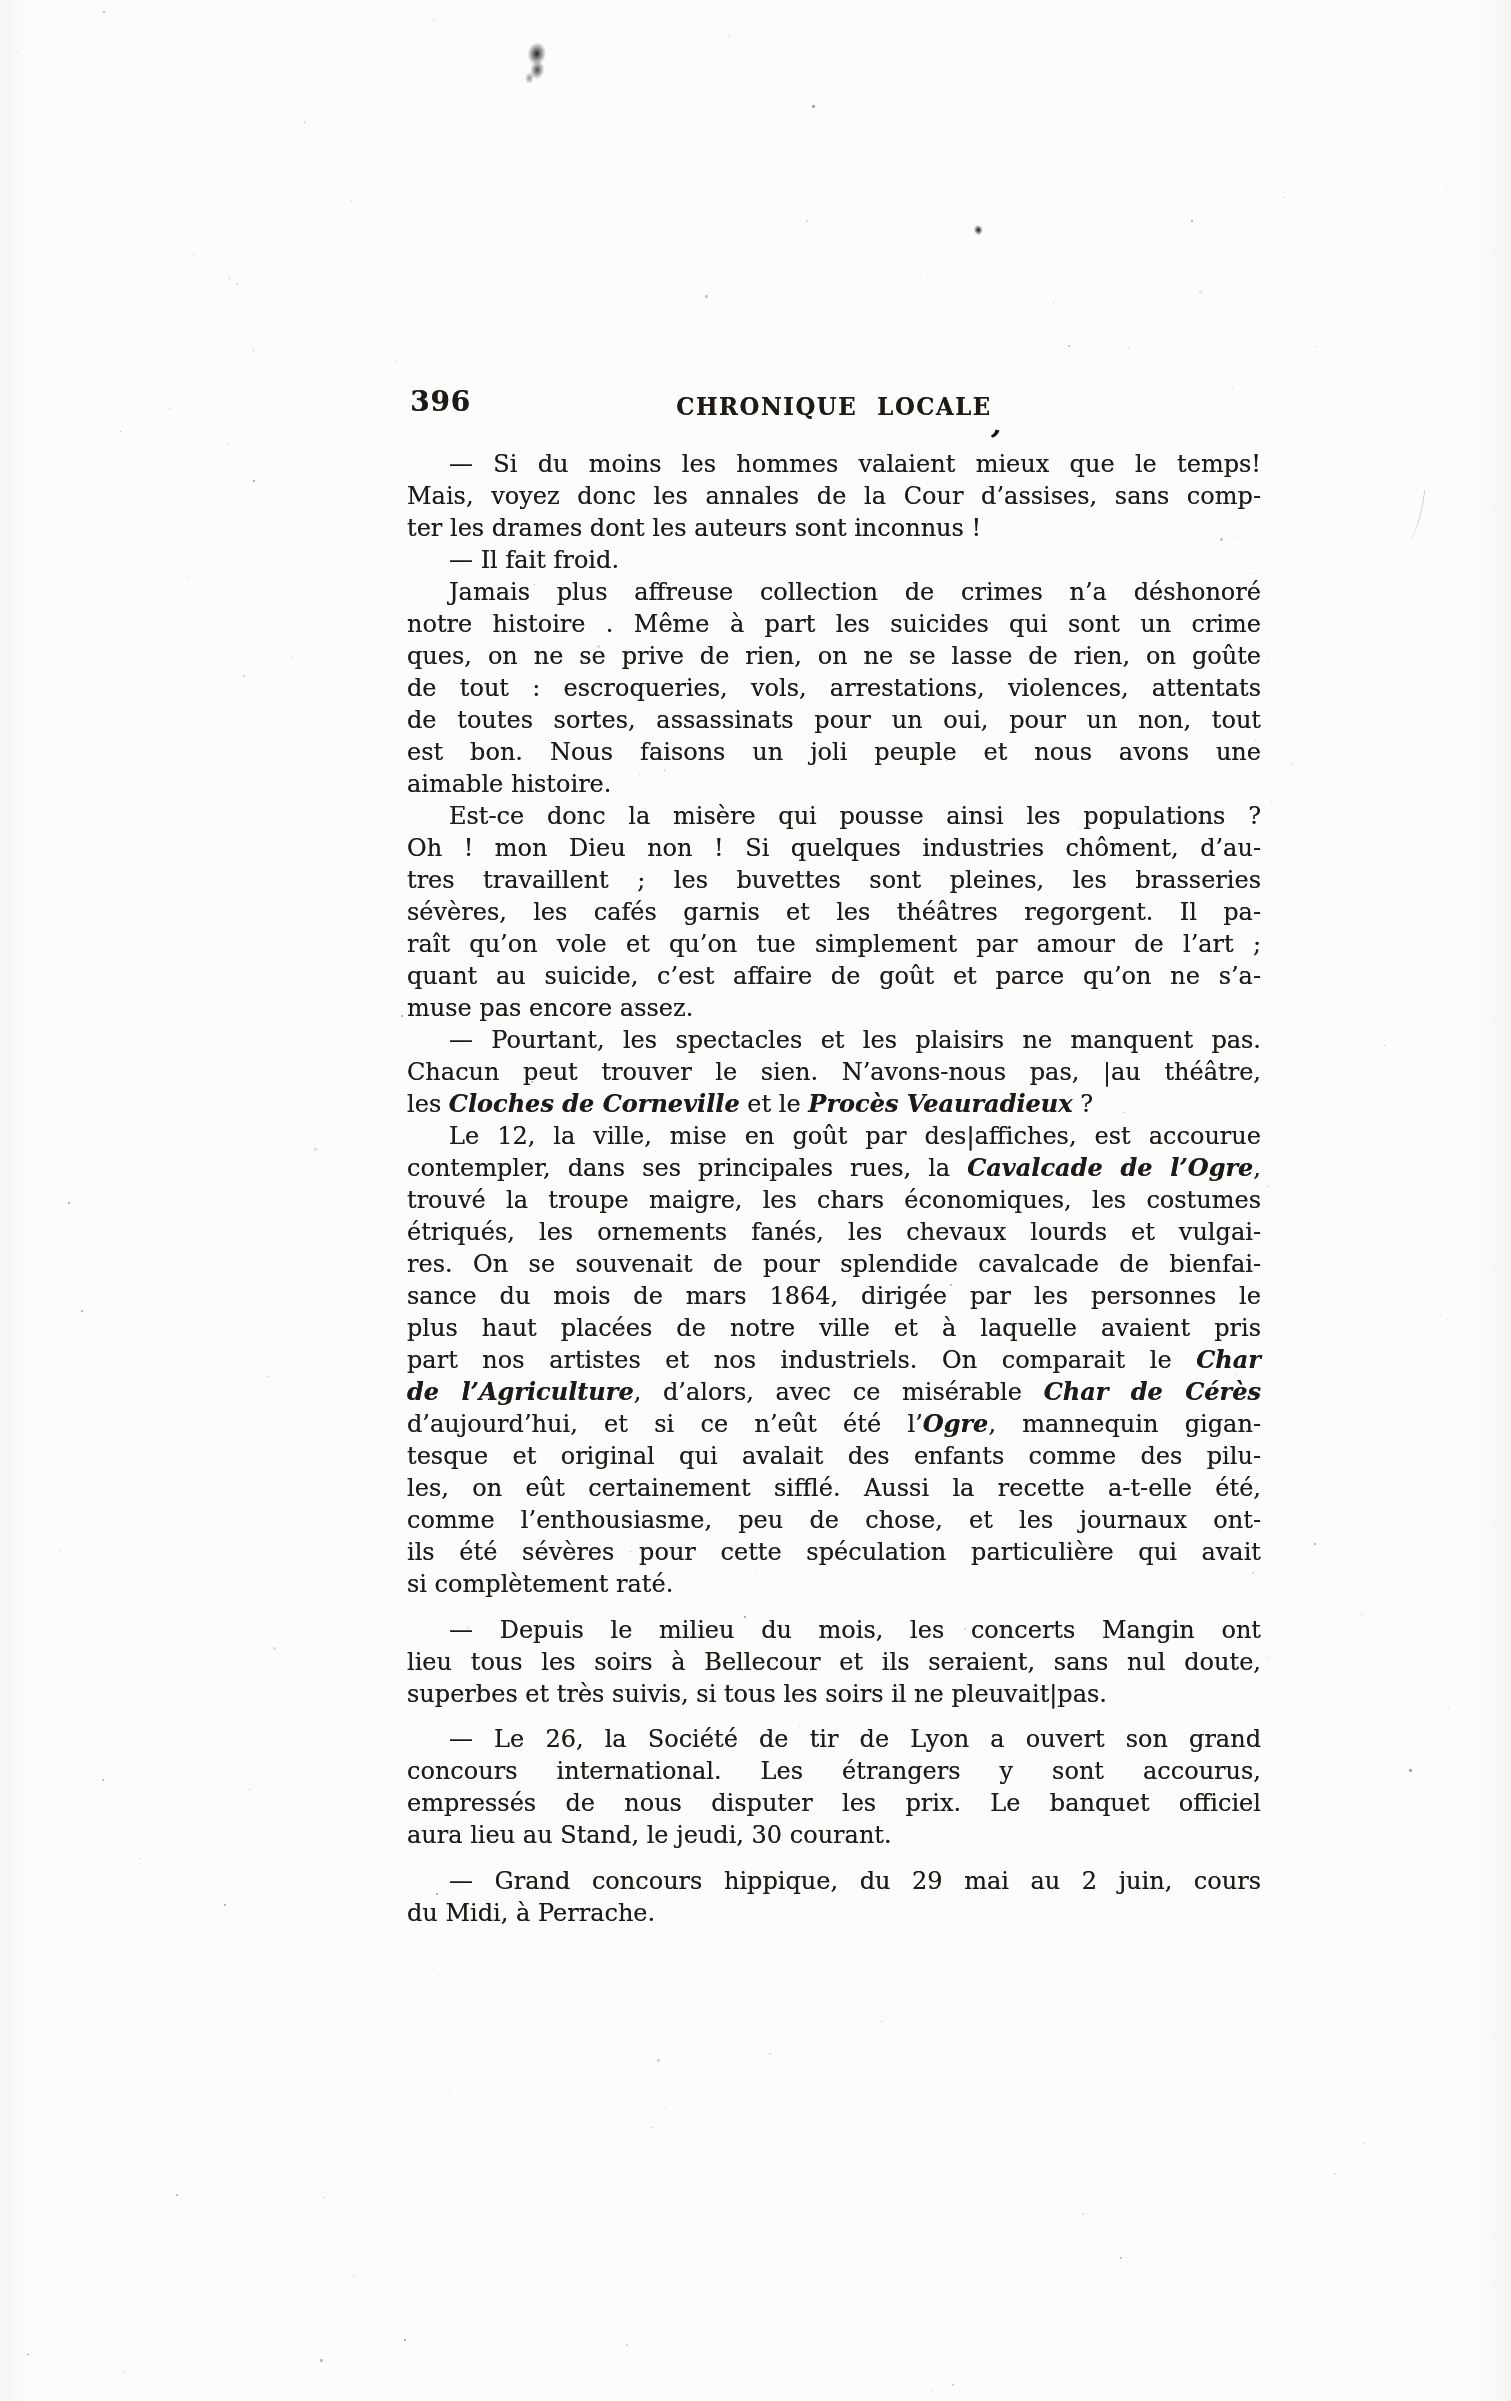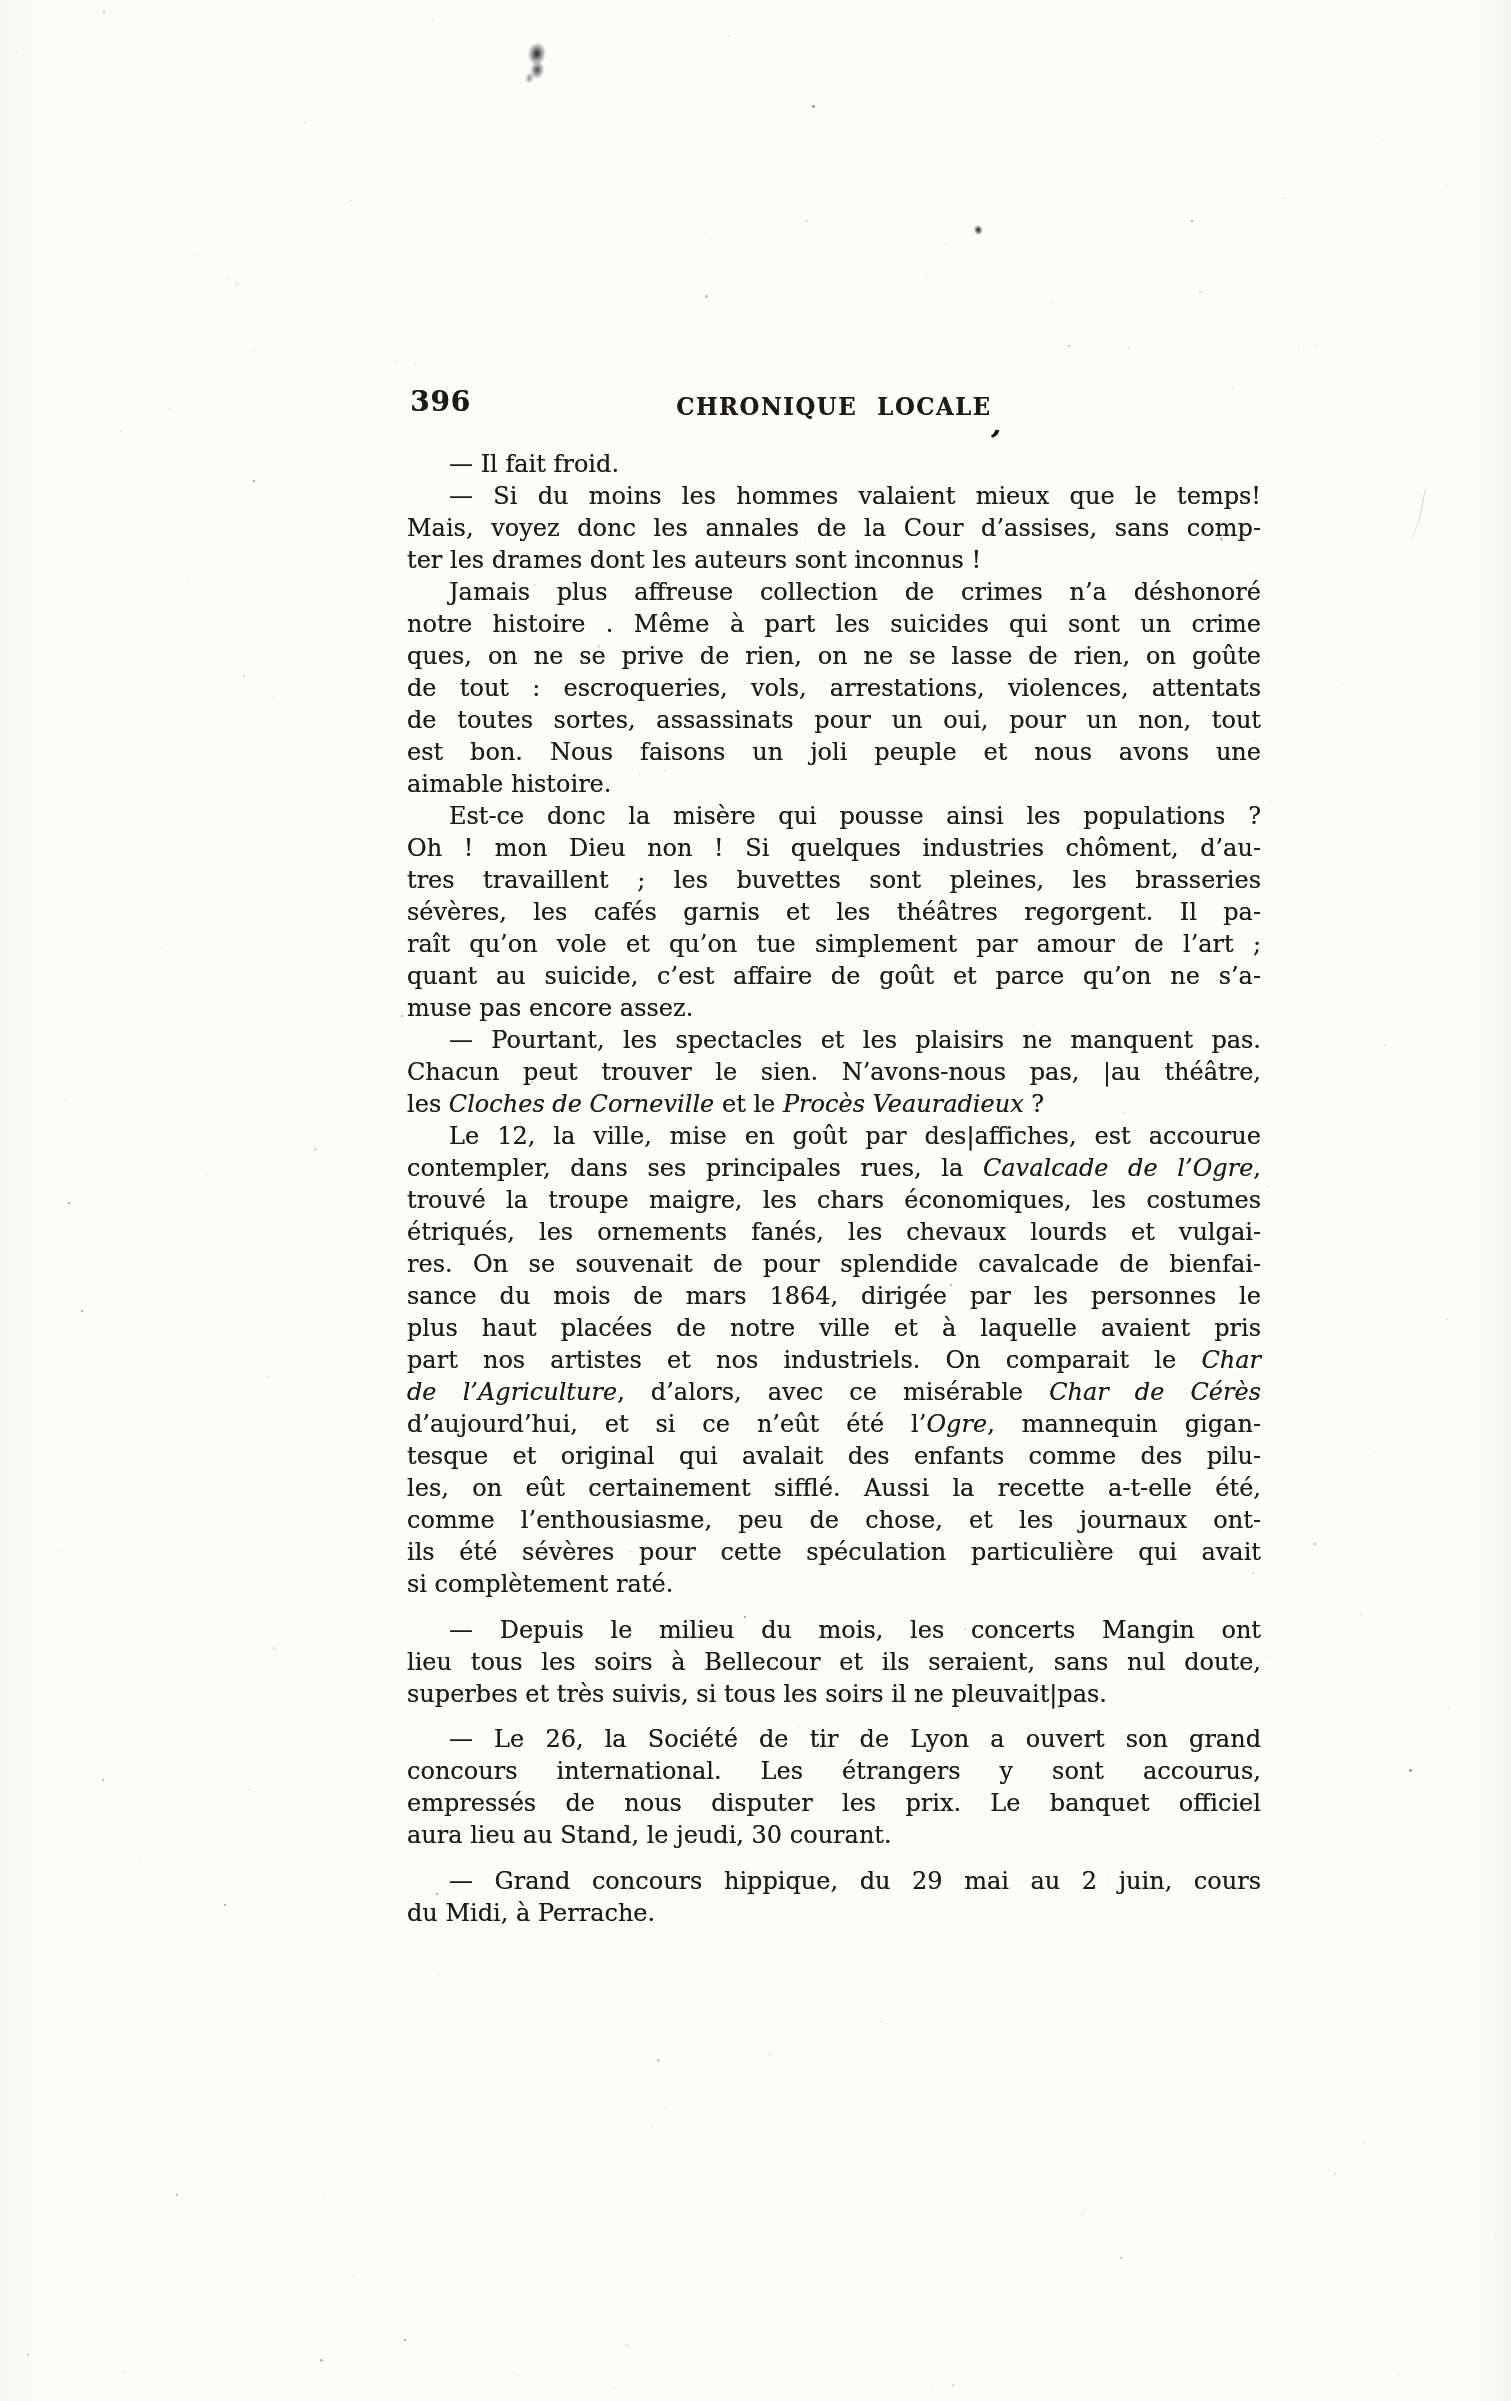--- a/index.html
+++ b/index.html
@@ -48,21 +48,21 @@
   .para { margin: 0; }
   .para.space { margin-top: 13.7px; }
   .line {
     height: 32px;
     text-align: justify;
     text-align-last: justify;
     overflow: visible;
   }
   .line.first { margin-left: 42px; }
   .line.last { text-align-last: left; }
-  .it { font-style: italic; }
+  .it { font-style: italic; font-weight: bold; }
 
   
   .artifact { position: absolute; pointer-events: none; }
   .smudge {
     left: 525px; top: 42px; width: 22.6px; height: 42px;
     background:
       radial-gradient(ellipse 55% 38% at 45% 28%, rgba(18,18,18,0.92), rgba(18,18,18,0) 72%),
       radial-gradient(ellipse 42% 30% at 58% 66%, rgba(25,25,25,0.78), rgba(25,25,25,0) 74%),
       radial-gradient(ellipse 25% 18% at 30% 88%, rgba(40,40,40,0.5), rgba(40,40,40,0) 80%);
     transform: rotate(9deg);
@@ -276,26 +276,26 @@
   <div class="artifact stroke-mark">’</div>
   <div class="artifact margin-scratch"></div>
 
   <div class="text-block">
     <div class="page-header">
       <span class="page-number">396</span>
       <span class="running-title">CHRONIQUE LOCALE</span>
     </div>
     <div id="paragraphs">
         <div class="para">
-          <div class="line first last"><span>— Il fait froid.</span></div>
-        </div>
-        <div class="para">
           <div class="line first"><span>— Si du moins les hommes valaient mieux que le temps!</span></div>
           <div class="line"><span>Mais, voyez donc les annales de la Cour d’assises, sans comp-</span></div>
           <div class="line last"><span>ter les drames dont les auteurs sont inconnus !</span></div>
+        </div>
+        <div class="para">
+          <div class="line first last"><span>— Il fait froid.</span></div>
         </div>
         <div class="para">
           <div class="line first"><span>Jamais plus affreuse collection de crimes n’a déshonoré</span></div>
           <div class="line"><span>notre histoire . Même à part les suicides qui sont un crime</span></div>
           <div class="line"><span>ques, on ne se prive de rien, on ne se lasse de rien, on goûte</span></div>
           <div class="line"><span>de tout : escroqueries, vols, arrestations, violences, attentats</span></div>
           <div class="line"><span>de toutes sortes, assassinats pour un oui, pour un non, tout</span></div>
           <div class="line"><span>est bon. Nous faisons un joli peuple et nous avons une</span></div>
           <div class="line last"><span>aimable histoire.</span></div>
         </div>

